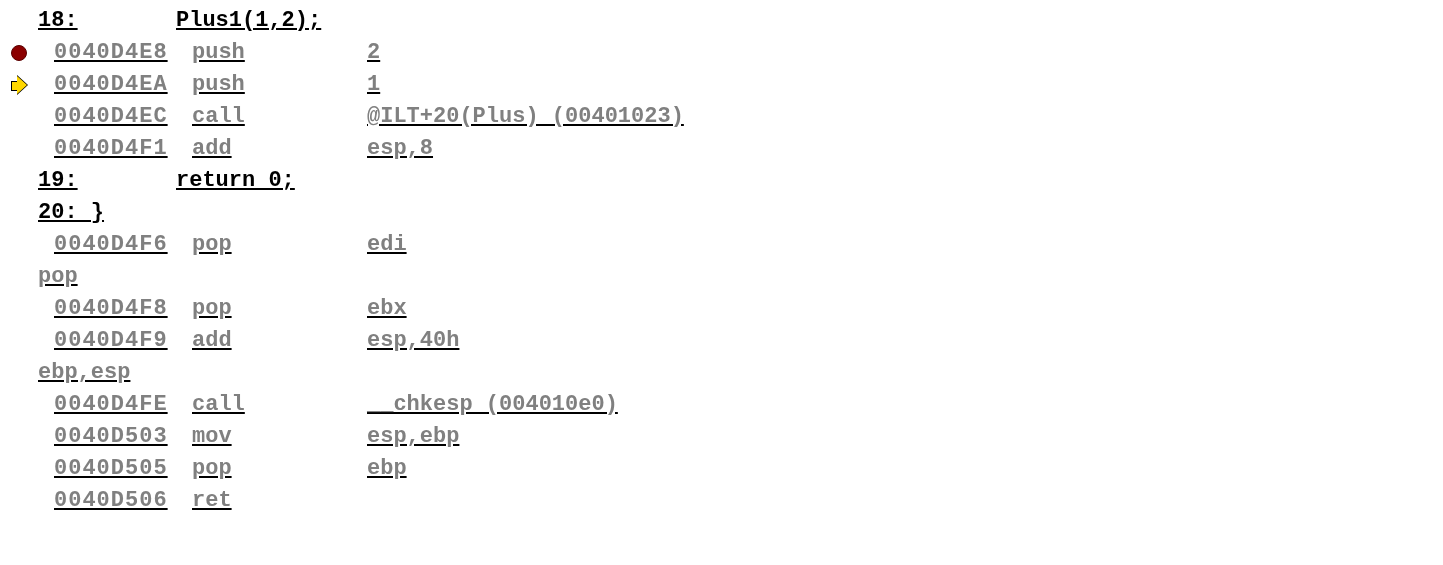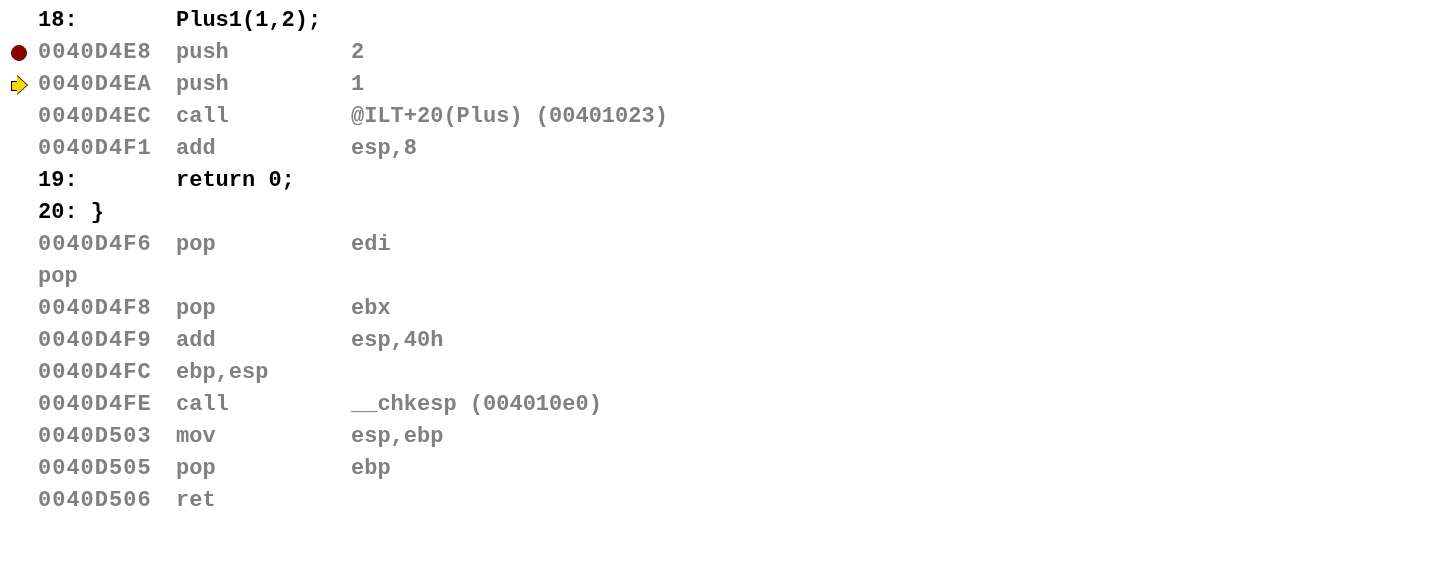--- a/index.html
+++ b/index.html
@@ -12,32 +12,34 @@
       font-weight: bold;
     }
     .disasm-view {
       display: flex;
       flex-direction: column;
     }
     .row {
       display: flex;
       align-items: center;
       height: 32px;
+      text-decoration: underline;
     }
     .gutter {
       width: 38px;
       display: flex;
       align-items: center;
       justify-content: center;
       flex-shrink: 0;
     }
     .addr-col {
       width: 138px;
       flex-shrink: 0;
       letter-spacing: 1px;
+      margin-left: 16px;
     }
     .mnemonic-col {
       width: 175px;
       flex-shrink: 0;
     }
     .operand-col {
       flex-grow: 1;
     }
     .source-line {
       color: #000000;
@@ -169,21 +171,20 @@
       <div class="operand-col">ebx</div>
     </div>
     <div class="row asm-line">
       <div class="gutter"></div>
       <div class="addr-col">0040D4F9</div>
       <div class="mnemonic-col">add</div>
       <div class="operand-col">esp,40h</div>
     </div>
     <div class="row asm-line">
       <div class="gutter"></div>
-      <div class="addr-col">0040D4FC</div>
       <div class="operand-col">ebp,esp</div>
     </div>
     <div class="row asm-line">
       <div class="gutter"></div>
       <div class="addr-col">0040D4FE</div>
       <div class="mnemonic-col">call</div>
       <div class="operand-col">__chkesp (004010e0)</div>
     </div>
     <div class="row asm-line">
       <div class="gutter"></div>

